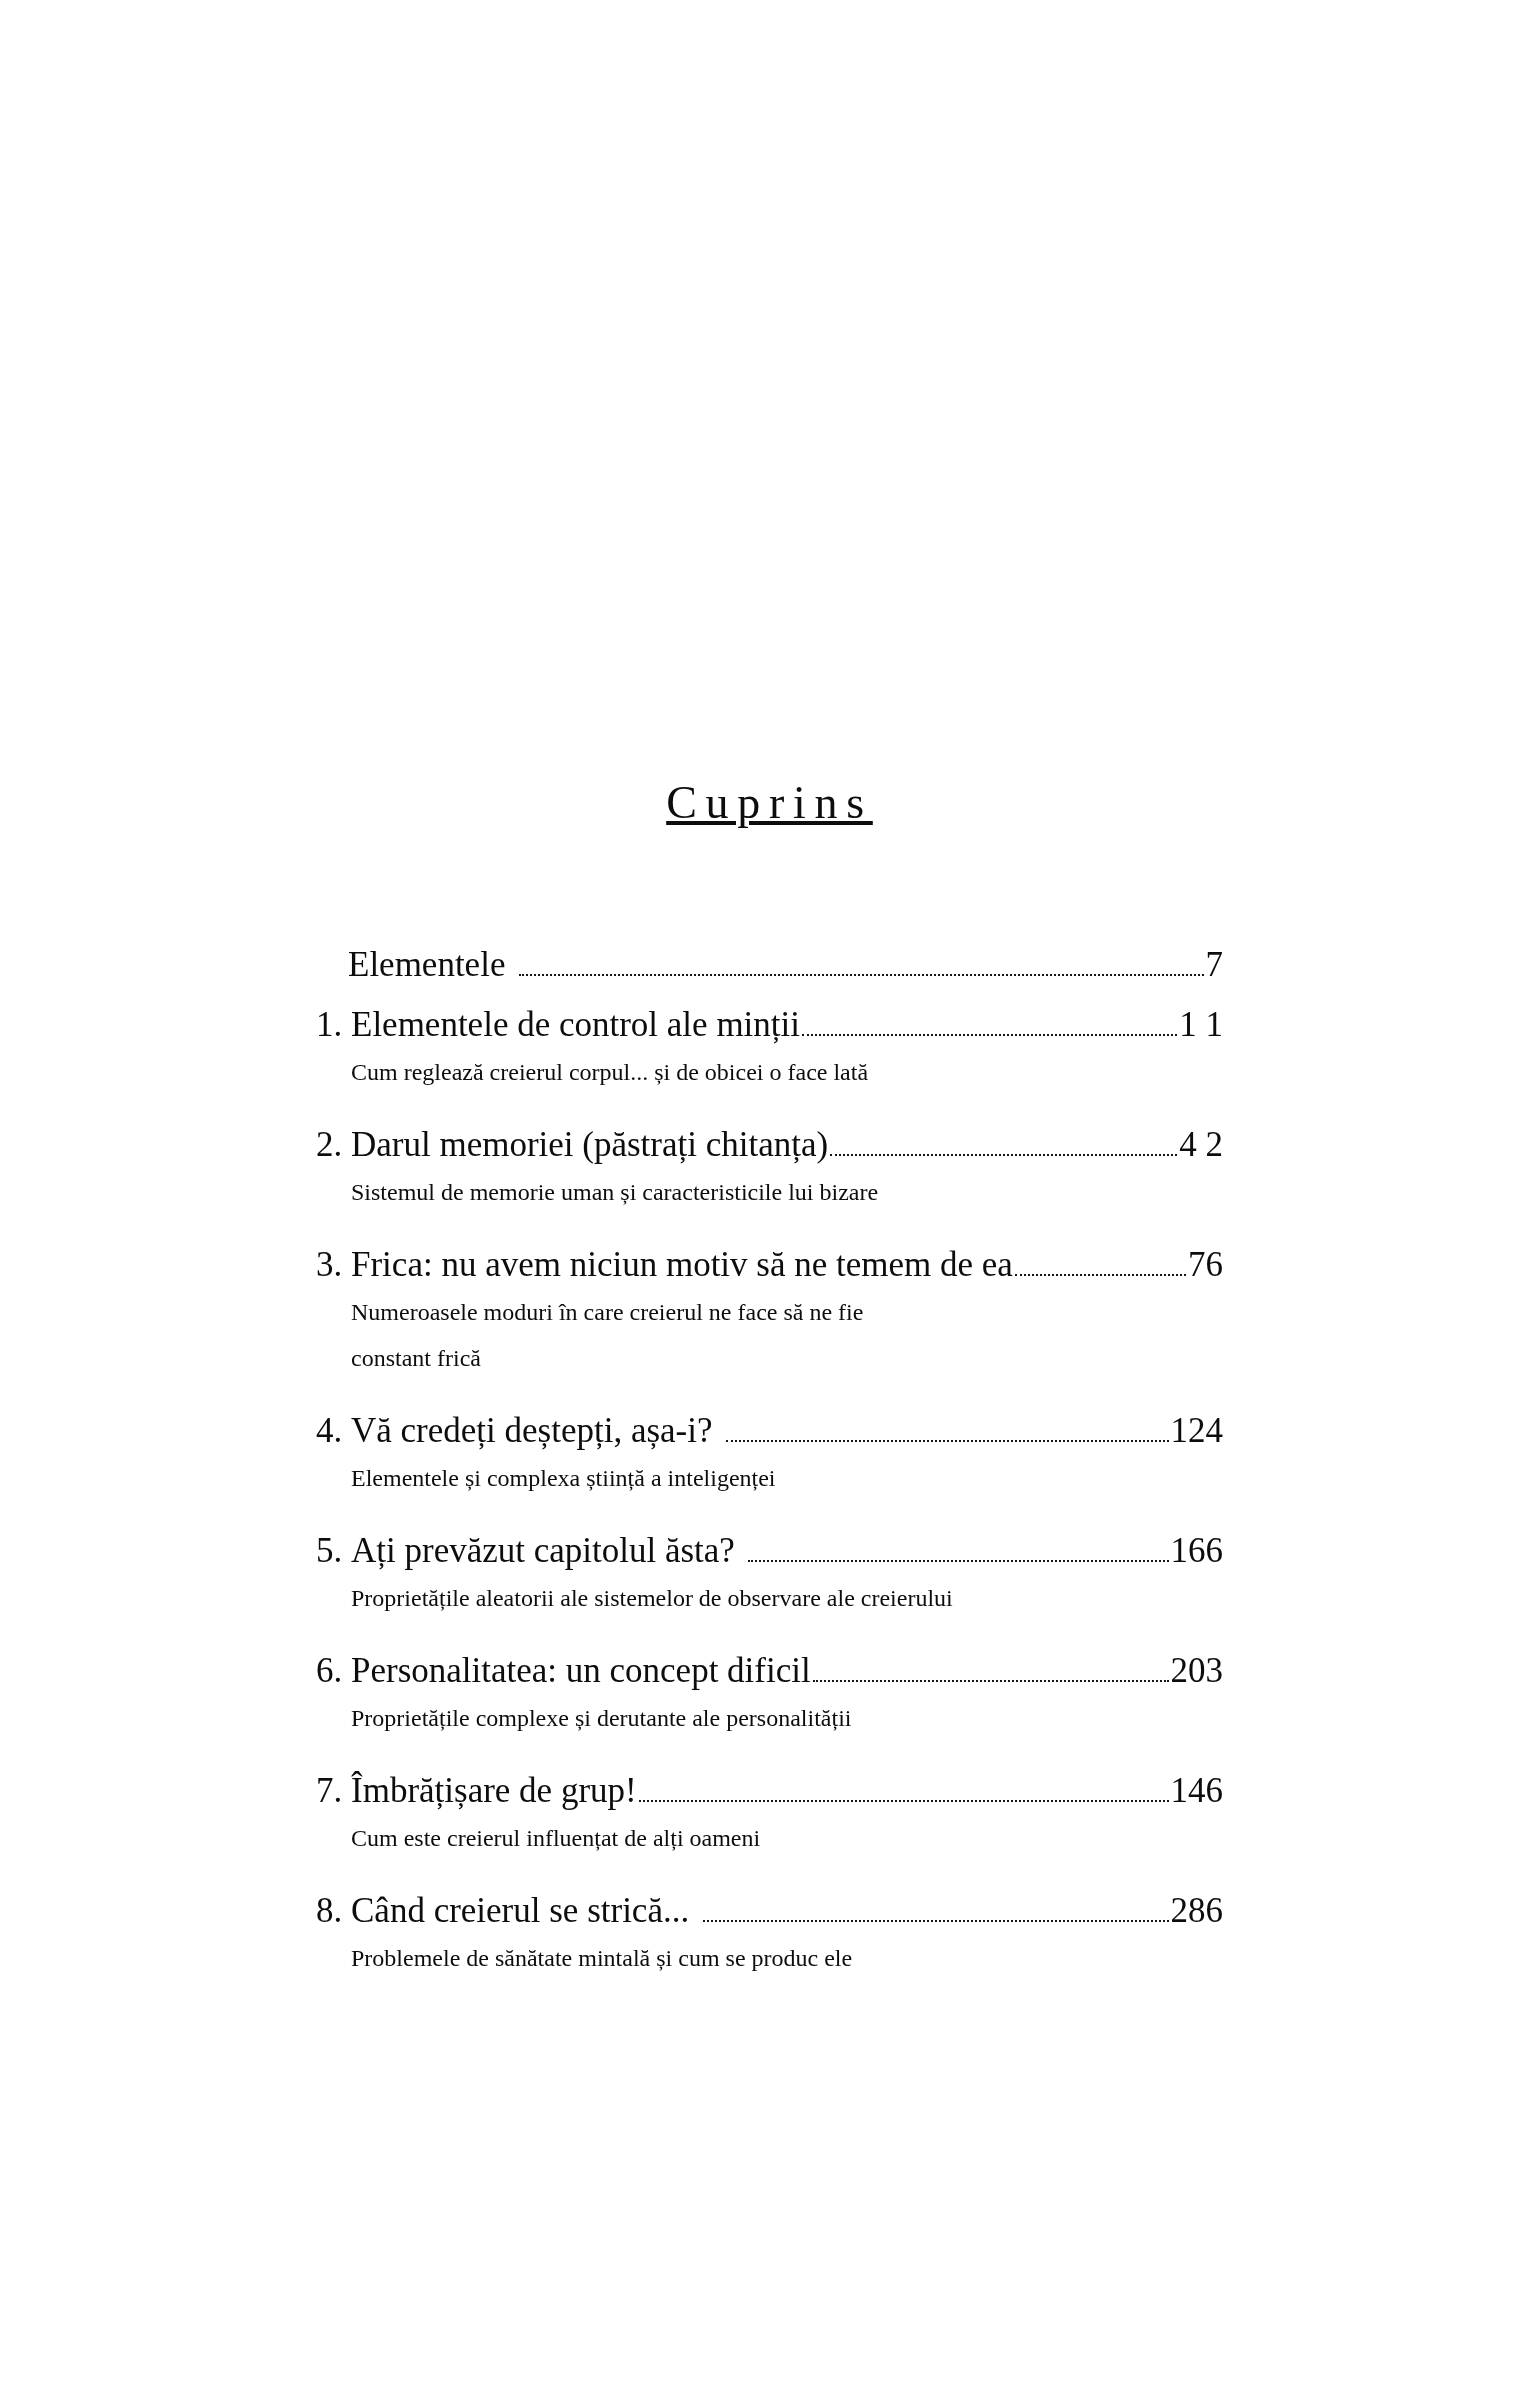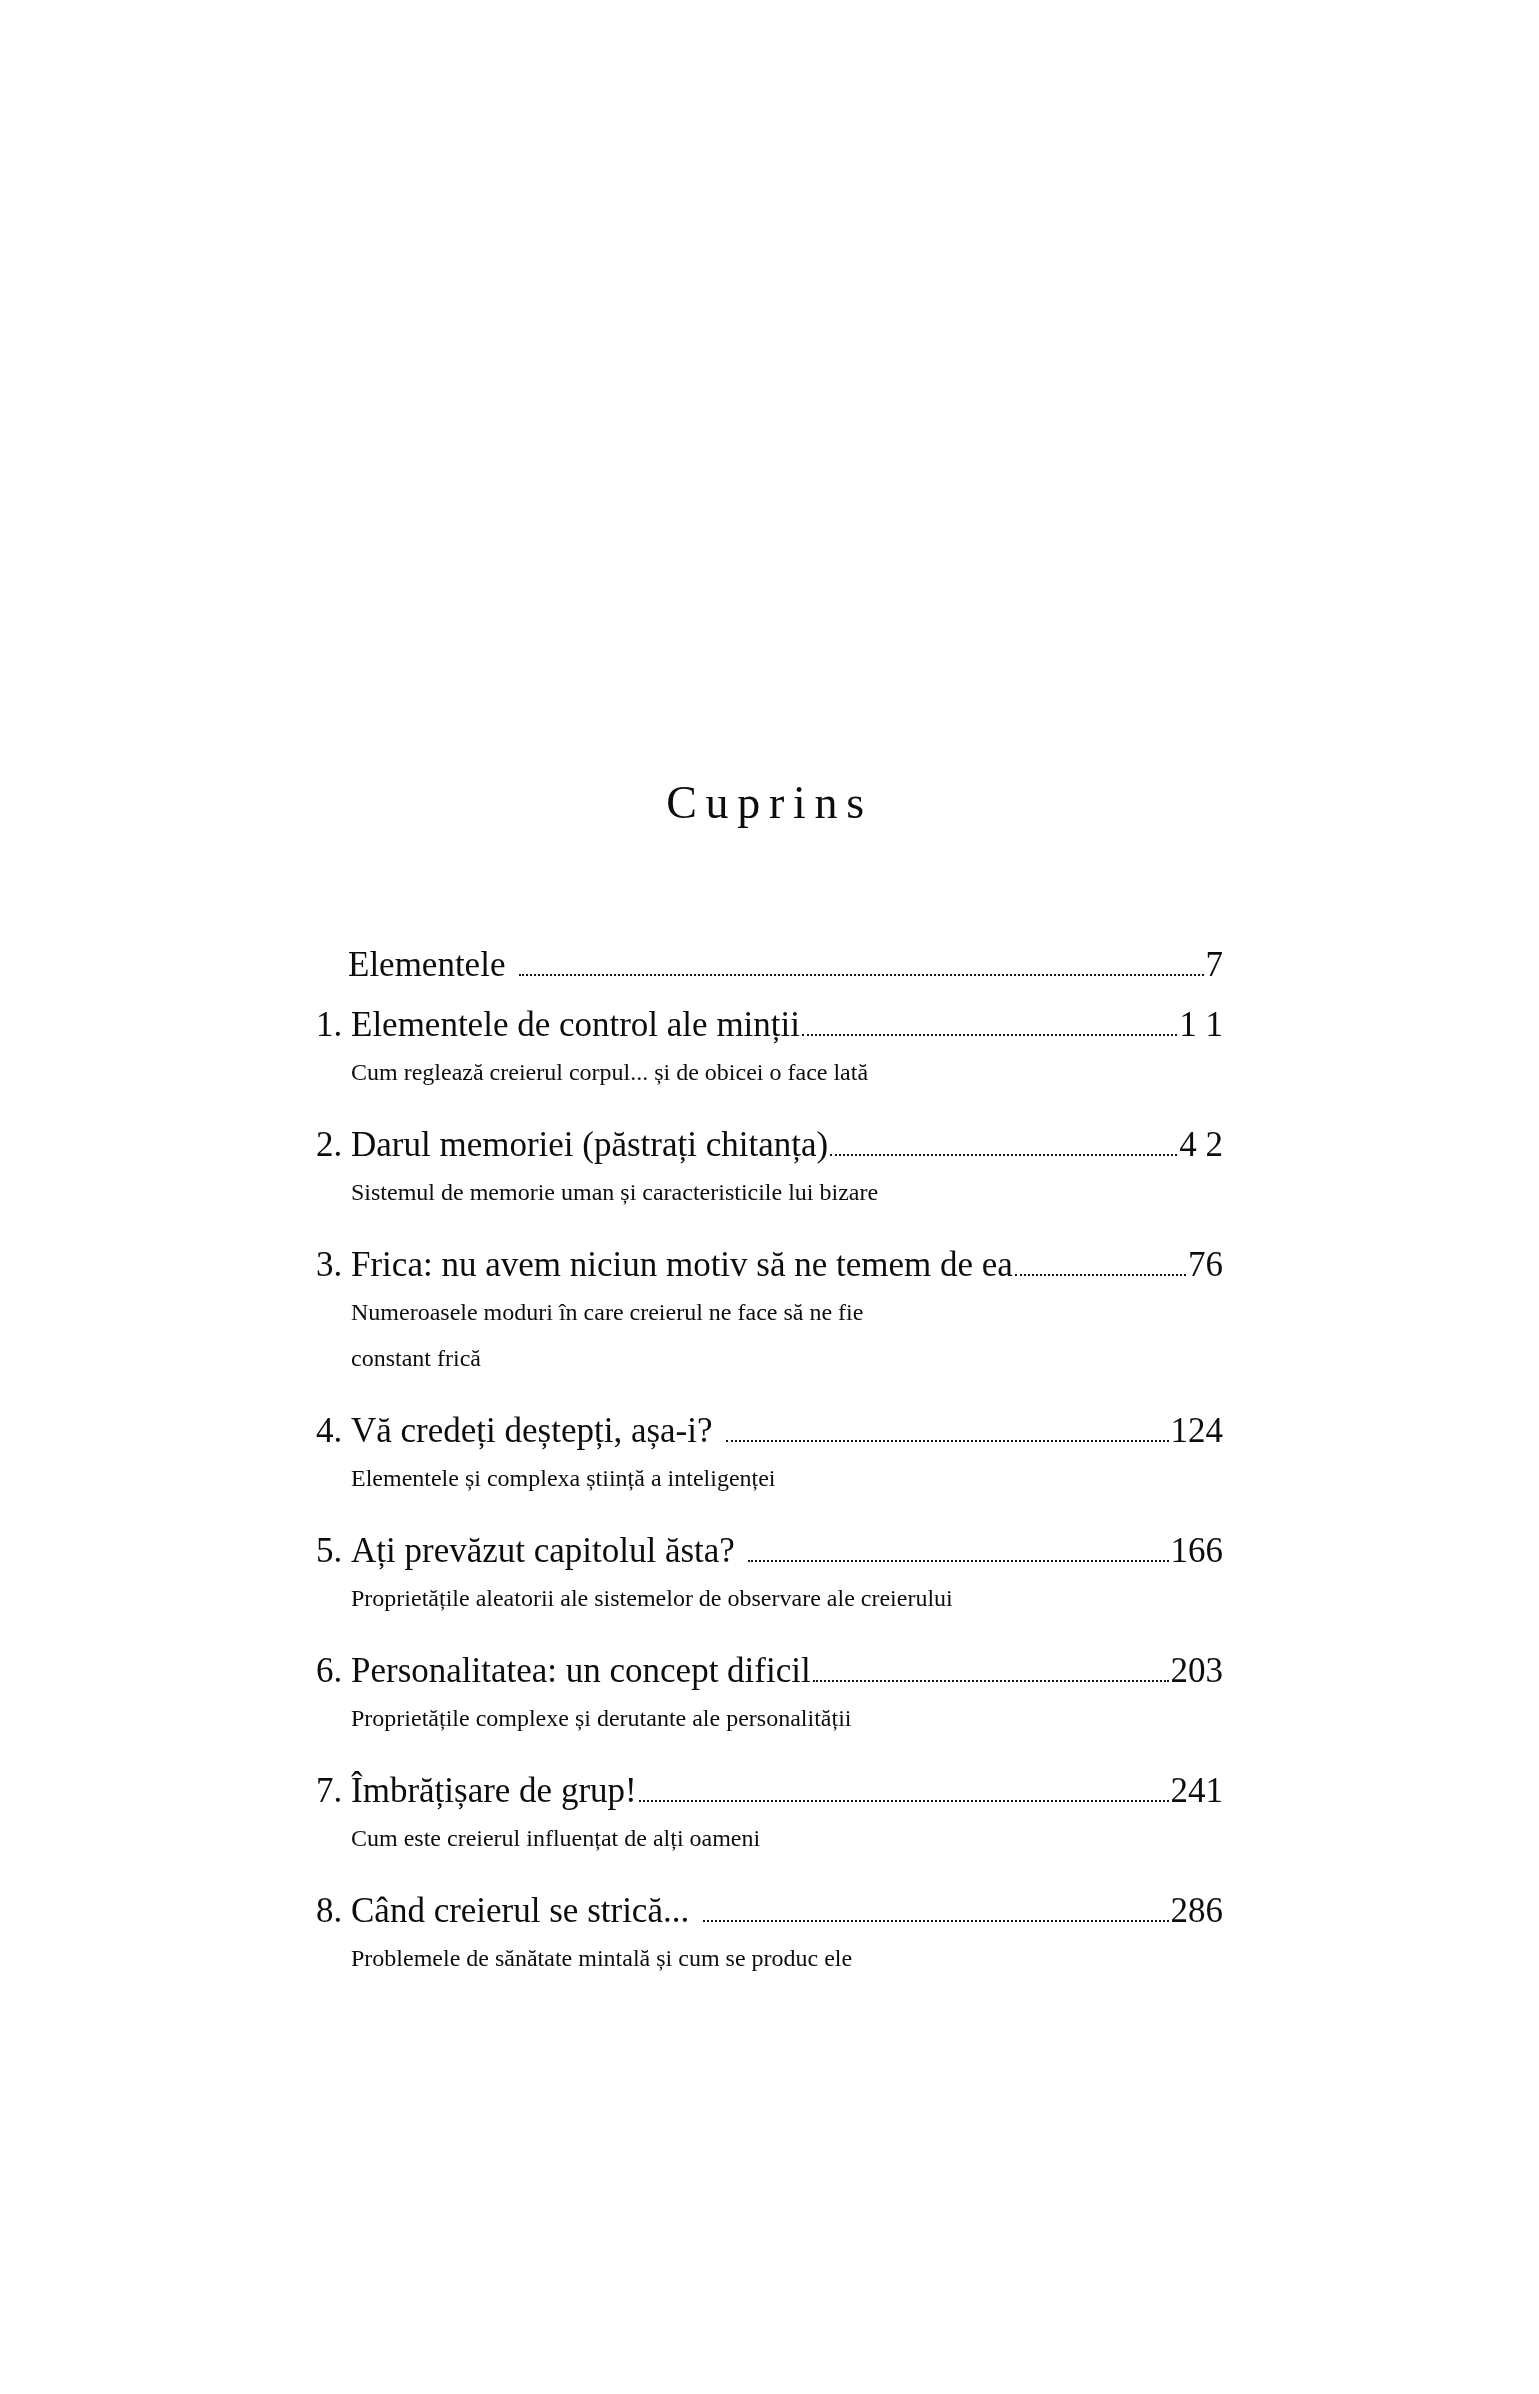--- a/index.html
+++ b/index.html
@@ -17,20 +17,21 @@
   }
   .page-title {
     position: absolute;
     top: 745px;
     left: 0;
     width: 1539px;
     text-align: center;
     font-size: 46px;
     font-weight: 400;
     letter-spacing: 8.7px;
+    text-decoration: underline;
   }
   .toc {
     position: absolute;
     left: 316px;
     top: 941px;
     width: 907px;
   }
   .row {
     display: flex;
     align-items: baseline;
@@ -139,21 +140,21 @@
       <span class="page-num">203</span>
     </div>
     <div class="subtitle">Proprietățile complexe și derutante ale personalității</div>
   </div>
 
   <div class="block">
     <div class="row">
       <span class="num">7.</span>
       <span class="etitle">Îmbrățișare de grup!</span>
       <span class="leader"></span>
-      <span class="page-num">241</span>
+      <span class="page-num">146</span>
     </div>
     <div class="subtitle">Cum este creierul influențat de alți oameni</div>
   </div>
 
   <div class="block">
     <div class="row g-l">
       <span class="num">8.</span>
       <span class="etitle">Când creierul se strică...</span>
       <span class="leader"></span>
       <span class="page-num">286</span>

